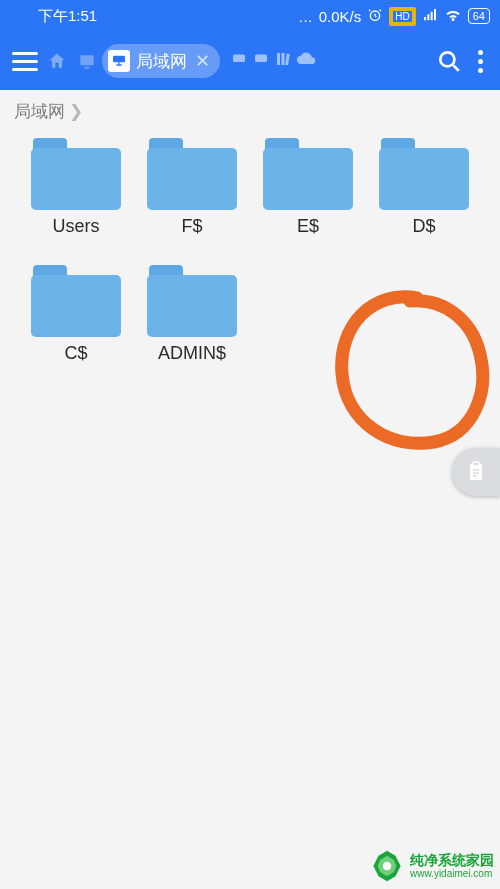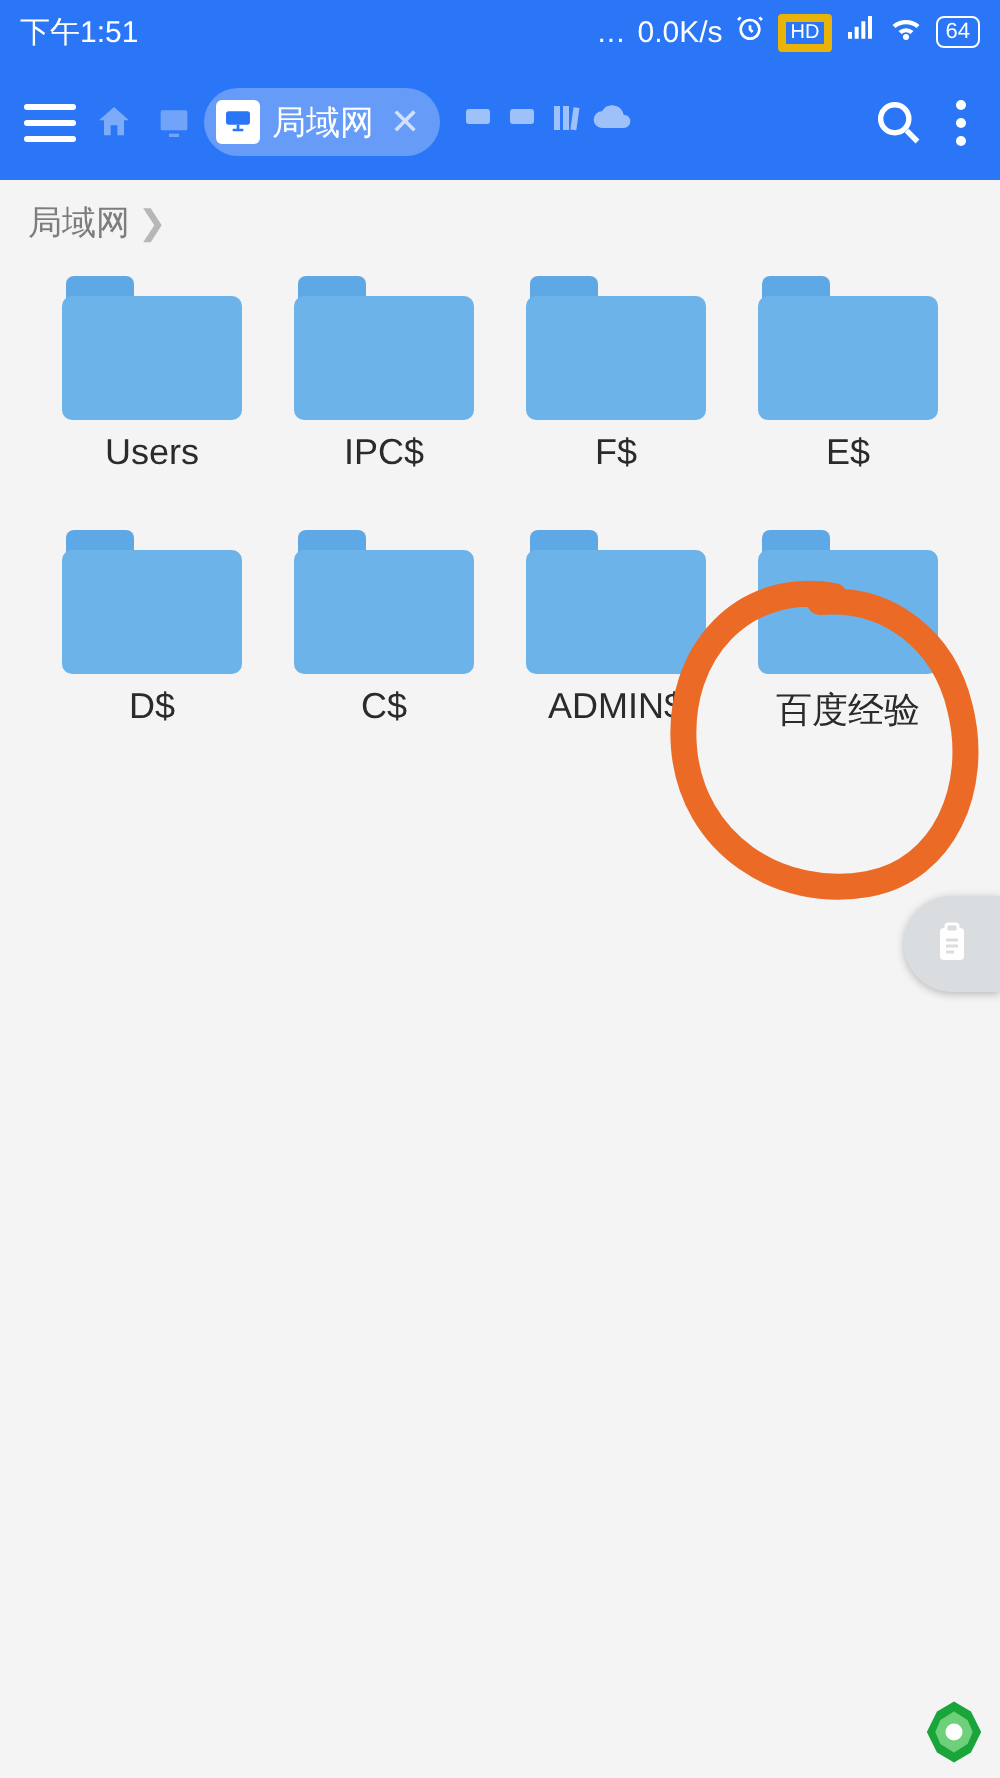--- a/index.html
+++ b/index.html
@@ -1,19 +1,19 @@
 <!DOCTYPE html>
 <html><head>
 <meta charset="utf-8">
 <style>
   * { box-sizing: border-box; margin: 0; padding: 0; }
   html, body { width: 500px; height: 889px; font-family: -apple-system, "Helvetica Neue", Arial, sans-serif; background: #f4f4f4; overflow: hidden; position: relative; }
   
   .statusbar { height: 32px; background: #2b76f6; color: #fff; display: flex; align-items: center; justify-content: space-between; padding: 0 10px; font-size: 15px; }
-  .statusbar .left { display: flex; align-items: flex-end; gap: 6px; }
+  .statusbar .left { display: flex; align-items: flex-end; gap: 6px; margin-left: 28px; }
   .statusbar .right { display: flex; align-items: center; gap: 6px; }
   .battery-box { border: 1.5px solid #fff; border-radius: 4px; padding: 0 4px; font-size: 11px; line-height: 14px; }
   
   .appbar { height: 58px; background: #2b76f6; display: flex; align-items: center; padding: 0 8px; gap: 4px; }
   .hamburger { width: 34px; height: 34px; display: flex; flex-direction: column; justify-content: center; gap: 5px; padding: 4px 4px; }
   .hamburger span { height: 3px; width: 26px; background: #fff; border-radius: 2px; }
   .nav-icons { display: flex; align-items: center; gap: 8px; }
   .nav-icons .ico { width: 22px; height: 22px; opacity: .55; display: flex; align-items: center; justify-content: center; }
   .tab-chip { background: rgba(255,255,255,.28); border-radius: 18px; height: 34px; display: flex; align-items: center; gap: 6px; padding: 0 10px 0 6px; }
   .tab-chip .chip-ico { width: 22px; height: 22px; background:#fff; border-radius:3px; display:flex; align-items:center; justify-content:center; }
@@ -149,27 +149,20 @@
         <div class="back"></div>
         <div class="front"></div>
       </div>
     <div class="folder-label">Users</div>
   </div>
   <div class="folder-item">
     <div class="folder-icon">
         <div class="back"></div>
         <div class="front"></div>
       </div>
-    <div class="folder-label">IPC$</div>
-  </div>
-  <div class="folder-item">
-    <div class="folder-icon">
-        <div class="back"></div>
-        <div class="front"></div>
-      </div>
     <div class="folder-label">F$</div>
   </div>
   <div class="folder-item">
     <div class="folder-icon">
         <div class="back"></div>
         <div class="front"></div>
       </div>
     <div class="folder-label">E$</div>
   </div>
   <div class="folder-item">
@@ -185,27 +178,20 @@
         <div class="front"></div>
       </div>
     <div class="folder-label">C$</div>
   </div>
   <div class="folder-item">
     <div class="folder-icon">
         <div class="back"></div>
         <div class="front"></div>
       </div>
     <div class="folder-label">ADMIN$</div>
-  </div>
-  <div class="folder-item">
-    <div class="folder-icon">
-        <div class="back"></div>
-        <div class="front"></div>
-      </div>
-    <div class="folder-label">百度经验</div>
   </div>
 </div>
 
 <div class="annotation">
   <svg width="158" height="168" viewBox="0 0 158 168">
     <path d="M85 12 C 40 4, 6 40, 10 88 C 14 136, 58 164, 102 156 C 140 149, 158 108, 148 68 C 140 34, 112 12, 78 15" fill="none" stroke="#ea6a26" stroke-width="13" stroke-linecap="round"></path>
   </svg>
 </div>
 
 <div class="fab">
@@ -217,13 +203,17 @@
       <line x1="9" y1="16" x2="13" y2="16" stroke="#d9dde0" stroke-width="1.5"></line>
     </svg>
 </div>
 
 <div class="watermark">
   <svg class="wm-logo" viewBox="0 0 40 40">
     <path d="M20 2 L30 8 L36 20 L30 32 L20 38 L10 32 L4 20 L10 8 Z" fill="#1aa53a"></path>
     <path d="M20 8 L28 13 L31 20 L28 27 L20 32 L12 27 L9 20 L12 13 Z" fill="#6fd07a"></path>
     <circle cx="20" cy="20" r="5" fill="#fff"></circle>
   </svg>
+  <div class="wm-text">
+    <span class="l1">纯净系统家园</span>
+    <span class="l2">www.yidaimei.com</span>
+  </div>
 </div>
 
 </body></html>

